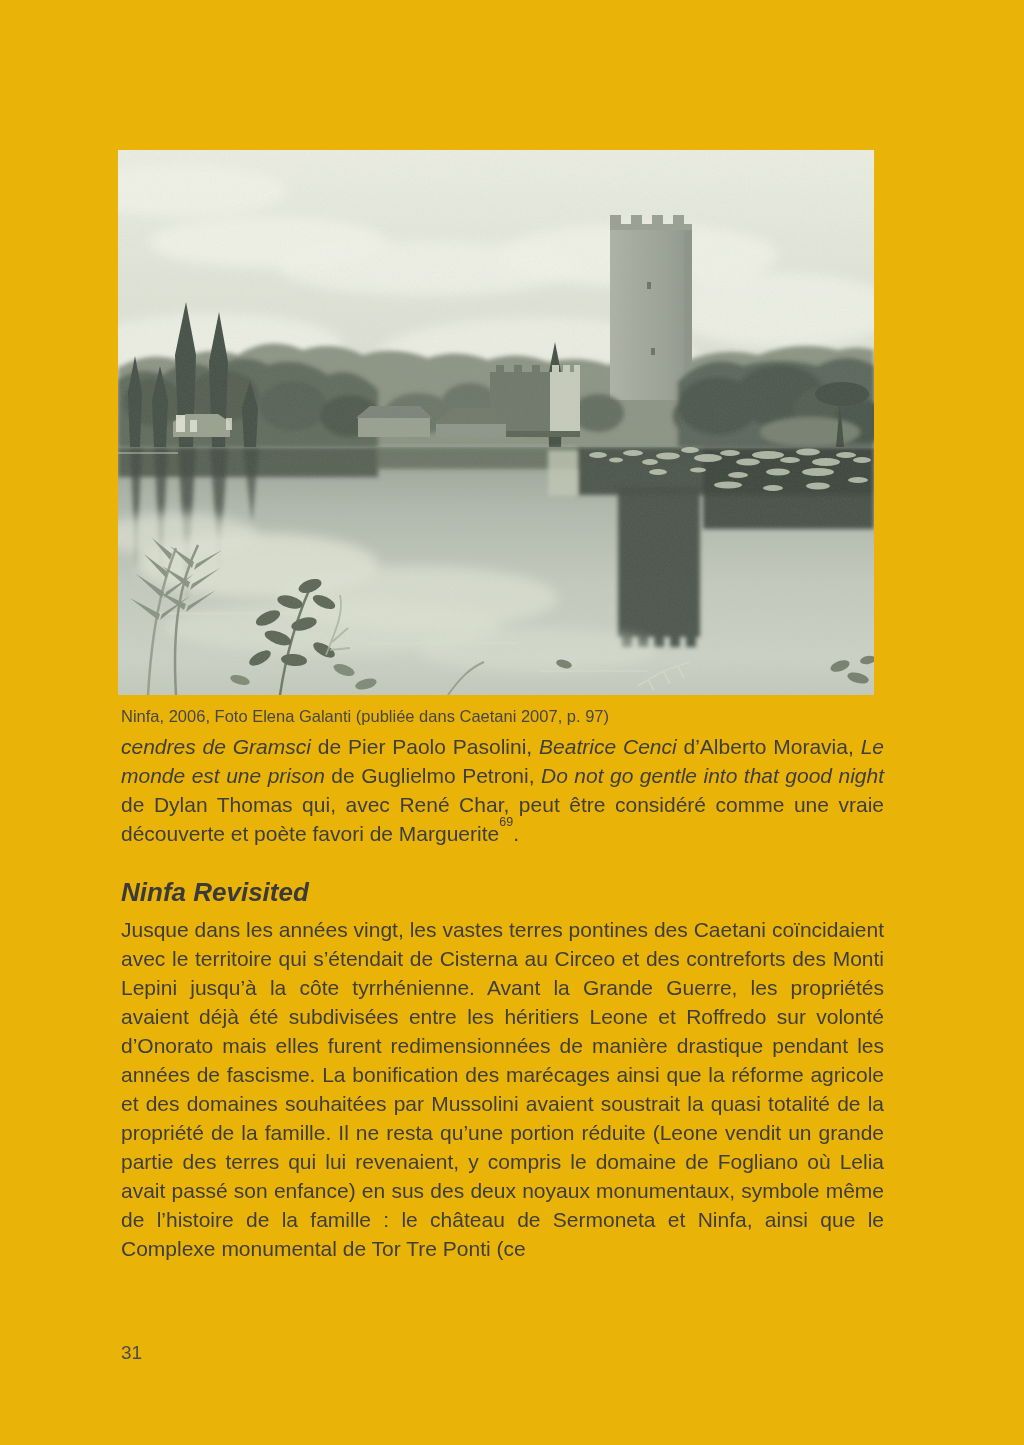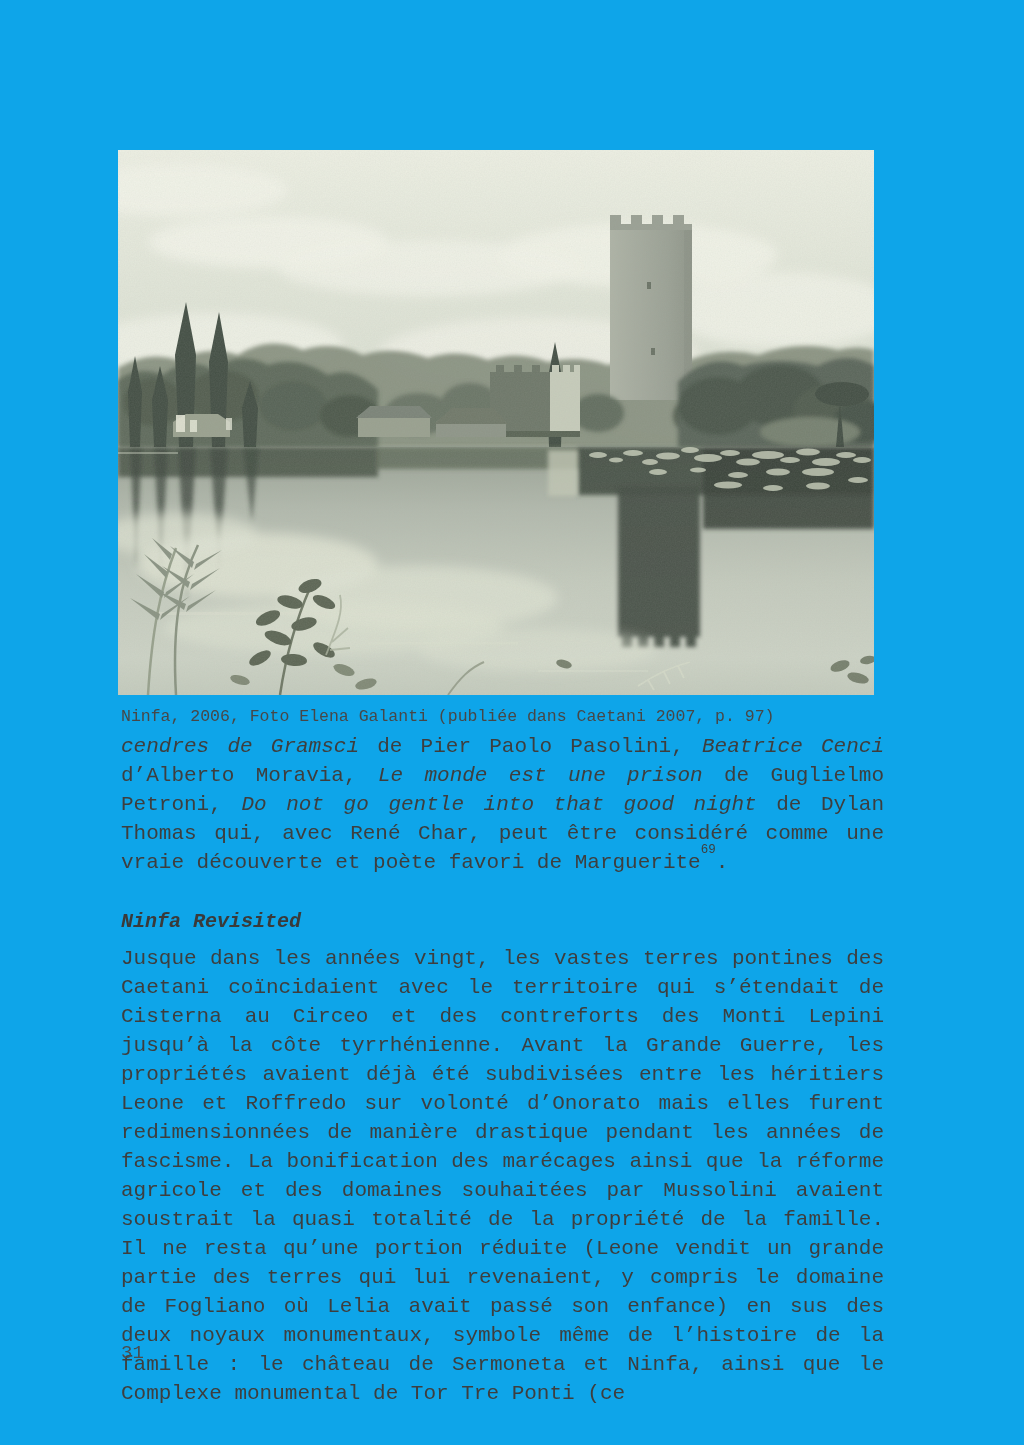--- a/index.html
+++ b/index.html
@@ -1,20 +1,20 @@
 <!DOCTYPE html>
 <html><head>
 <meta charset="utf-8">
 <style>
   html, body { margin:0; padding:0; background:#ffffff; }
   .page {
     position:relative;
     width:1024px; height:1445px;
-    background:#0ea5e9;
-    font-family:Liberation Mono, monospace;
+    background:#eab308;
+    font-family:Liberation Sans, sans-serif;
     color:#3e3e3e;
     overflow:hidden;
   }
   .content { position:absolute; left:121px; top:150px; width:763px; }
   .photo-frame { width:756px; height:545px; margin:0 0 0 -3px; line-height:0; }
   .photo-frame svg { display:block; }
   .caption {
     margin-top:11px;
     font-size:16.5px; line-height:21px;
     color:#474747; text-align:left;
@@ -22,21 +22,21 @@
   .para {
     font-size:21px; line-height:29px;
     text-align:justify; margin:0;
     color:#3e3e3e;
   }
   .intro { margin-top:5px; }
   .it { font-style:italic; }
   sup.fn { font-size:12.5px; line-height:0; position:relative; top:-7px; }
   .heading {
     margin:30px 0 8px 0;
-    font-size:20px; line-height:29px;
+    font-size:26px; line-height:29px;
     font-weight:bold; font-style:italic;
     color:#3a3a3a;
   }
   .body-par { margin-top:8px; }
   .pagenum {
     position:absolute; top:1342px; left:121px; width:763px;
     text-align:left; font-size:19px; color:#4c4c4c;
   }
 </style>
 </head>

